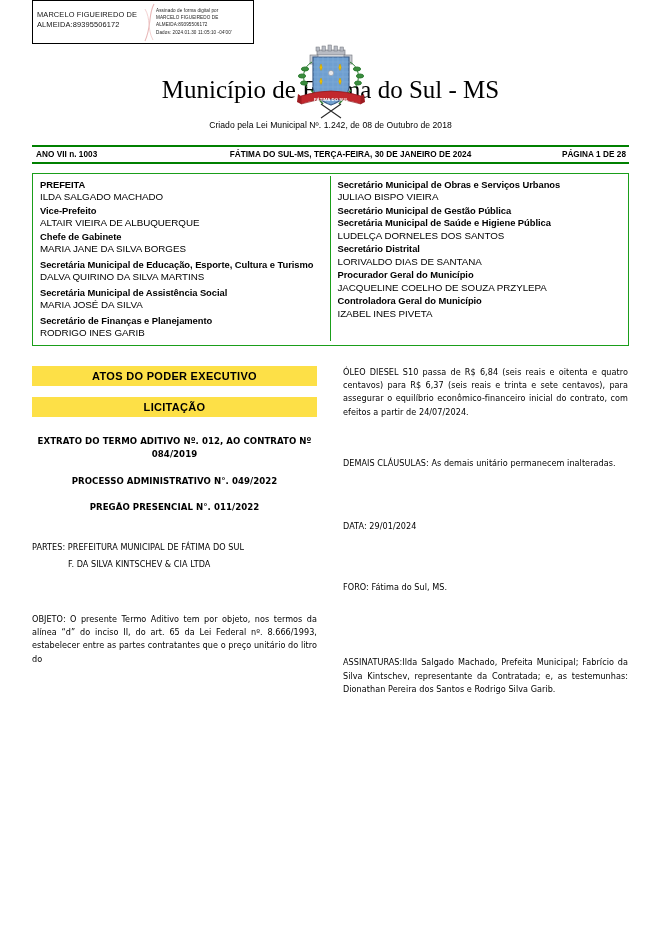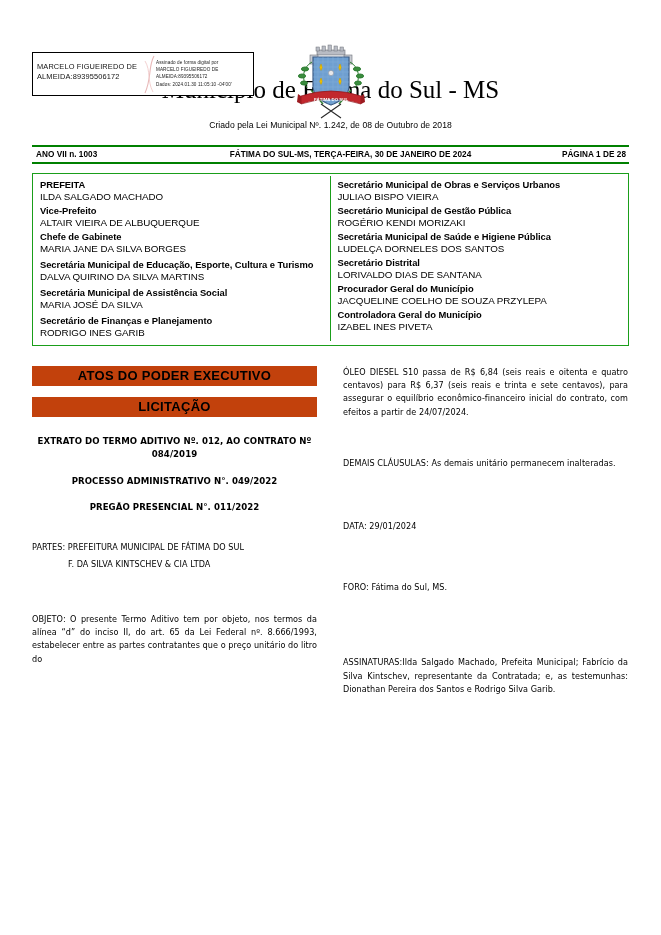--- a/index.html
+++ b/index.html
@@ -13,21 +13,21 @@
     overflow: hidden;
   }
   .page {
     position: relative;
     width: 661px;
     height: 935px;
     padding: 0 32px;
   }
 
   
-  .sig-wrap { padding-top: 52px; height: 68px; }
+  .sig-wrap { height: 68px; }
   .sig-box {
     width: 222px;
     height: 44px;
     border: 1px solid #000;
     display: flex;
     align-items: stretch;
     background: #fff;
     position: relative;
   }
   .sig-left {
@@ -116,24 +116,24 @@
     line-height: 12.6px;
     font-weight: normal;
     margin: 0 0 1px 0;
     letter-spacing: -0.05px;
   }
   .off-entry + .off-entry { margin-top: 0px; }
   .off-entry.gap { margin-top: 3px; }
 
   
   .banner {
-    background: #c2410c;
+    background: #fde047;
     color: #000000;
     font-weight: bold;
-    font-size: 13px;
+    font-size: 11px;
     letter-spacing: 0.3px;
     text-align: center;
     padding: 4px 0 4px 0;
     line-height: 12px;
   }
   .banner + .banner { margin-top: 11px; }
 
   
   .cols {
     margin-top: 20px;
@@ -273,21 +273,20 @@
         <p class="off-name">RODRIGO INES GARIB</p>
       </div>
     </div>
     <div class="off-col">
       <div class="off-entry">
         <p class="off-role">Secretário Municipal de Obras e Serviços Urbanos</p>
         <p class="off-name">JULIAO BISPO VIEIRA</p>
       </div>
       <div class="off-entry">
         <p class="off-role">Secretário Municipal de Gestão Pública</p>
-        <p class="off-name">ROGÉRIO KENDI MORIZAKI</p>
       </div>
       <div class="off-entry">
         <p class="off-role">Secretária Municipal de Saúde e Higiene Pública</p>
         <p class="off-name">LUDELÇA DORNELES DOS SANTOS</p>
       </div>
       <div class="off-entry">
         <p class="off-role">Secretário Distrital</p>
         <p class="off-name">LORIVALDO DIAS DE SANTANA</p>
       </div>
       <div class="off-entry">

